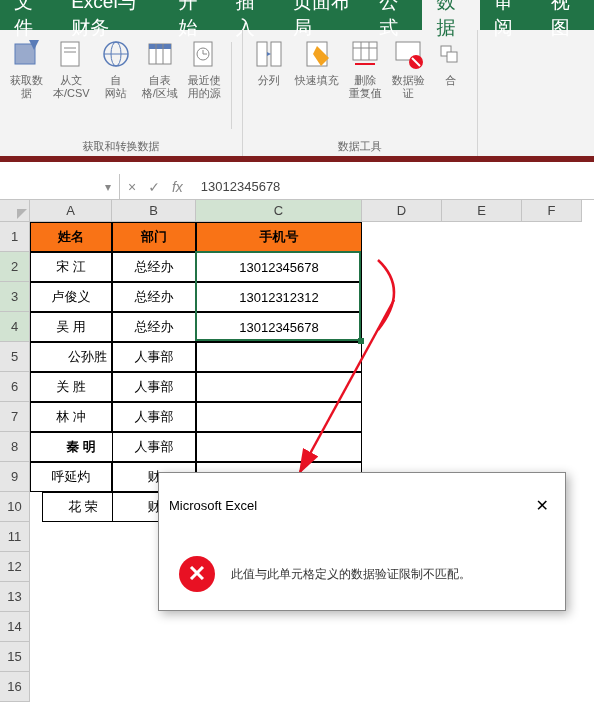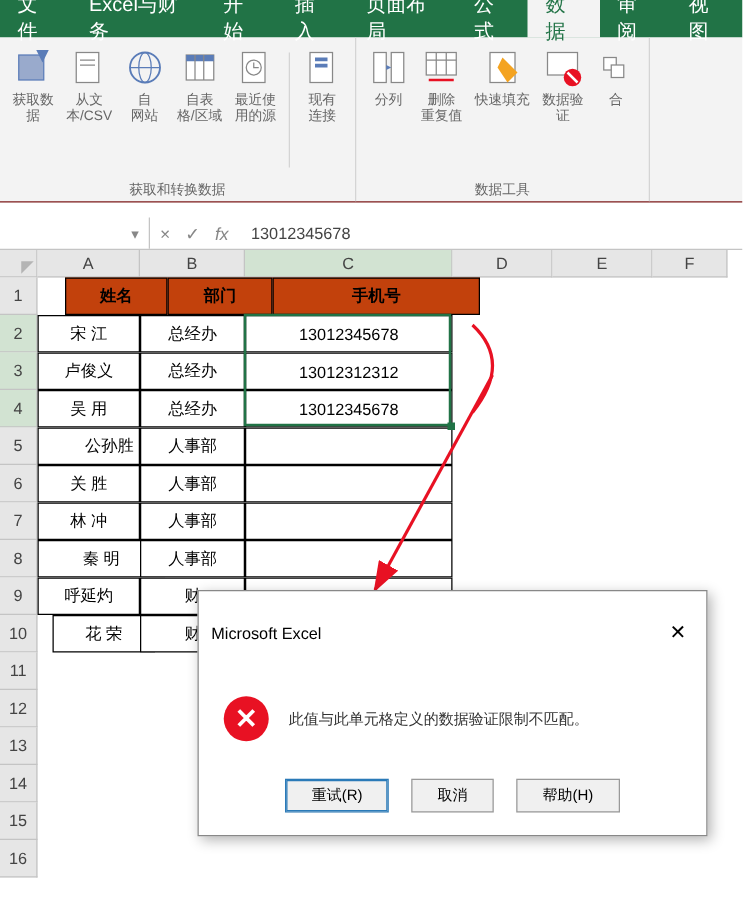--- a/index.html
+++ b/index.html
@@ -1,22 +1,22 @@
 <!DOCTYPE html>
 <html><head>
   <meta charset="utf-8">
   <style>
     * { margin: 0; padding: 0; box-sizing: border-box; font-family: "Microsoft YaHei", Arial, sans-serif; }
     body { width: 594px; height: 720px; overflow: hidden; position: relative; background: #fff; }
     
-    .ribbon-tabs { background: #217346; height: 30px; display: flex; align-items: center; color: #fff; font-size: 16px; }
+    .ribbon-tabs { background: #217346; height: 30px; display: flex; align-items: center; color: #fff; font-size: 19px; }
     .ribbon-tab { padding: 0 14px; height: 100%; display: flex; align-items: center; cursor: pointer; }
     .ribbon-tab.active { background: #f3f3f3; color: #217346; }
     
-    .ribbon-content { background: #f3f3f3; height: 132px; display: flex; border-bottom: 1px solid #7f1d1d; }
+    .ribbon-content { background: #f3f3f3; height: 132px; display: flex; border-bottom: 6px solid #7f1d1d; }
     .ribbon-group { border-right: 1px solid #d4d4d4; padding: 4px 6px 2px; display: flex; flex-direction: column; }
     .ribbon-group-items { flex: 1; display: flex; gap: 2px; }
     .ribbon-btn { display: flex; flex-direction: column; align-items: center; justify-content: flex-start; padding: 4px 4px; cursor: pointer; font-size: 11px; color: #666; text-align: center; line-height: 1.2; }
     .ribbon-icon { width: 32px; height: 32px; margin-bottom: 4px; display: flex; align-items: center; justify-content: center; }
     .ribbon-group-label { text-align: center; font-size: 11px; color: #666; padding-top: 2px; }
     .ribbon-sep { width: 1px; background: #d4d4d4; margin: 8px 4px; }
     
     .name-formula-bar { height: 26px; display: flex; border-bottom: 1px solid #c4c4c4; background: #fff; margin-top: 12px; }
     .name-box { width: 120px; border-right: 1px solid #c4c4c4; display: flex; align-items: center; padding: 0 8px; font-size: 12px; }
     .name-dropdown { color: #888; margin-left: auto; }
@@ -28,21 +28,21 @@
     .corner::after { content: ""; position: absolute; right: 2px; bottom: 2px; width: 0; height: 0; border-left: 10px solid #b4b4b4; border-top: 10px solid transparent; transform: rotate(90deg); }
     .col-headers { position: absolute; left: 30px; top: 0; height: 22px; display: flex; }
     .col-header { background: #e6e6e6; border-right: 1px solid #c4c4c4; border-bottom: 1px solid #c4c4c4; display: flex; align-items: center; justify-content: center; font-size: 13px; color: #444; }
     .col-header.active { background: #d2e3d2; }
     .row-headers { position: absolute; left: 0; top: 22px; width: 30px; }
     .row-header { background: #e6e6e6; border-right: 1px solid #c4c4c4; border-bottom: 1px solid #c4c4c4; display: flex; align-items: center; justify-content: center; font-size: 13px; color: #444; }
     .row-header.active { background: #d2e3d2; }
     
     .cells { position: absolute; left: 30px; top: 22px; }
     .cell { position: absolute; border-right: 1px solid #d4d4d4; border-bottom: 1px solid #d4d4d4; display: flex; align-items: center; justify-content: center; font-size: 13px; padding: 0 4px; overflow: hidden; white-space: nowrap; }
-    .th-cell { background: #c2410c; font-weight: bold; border: 1px solid #000; margin-left: 22px; }
+    .th-cell { background: #f97316; font-weight: bold; border: 1px solid #000; }
     .data-cell { background: #fff; border: 1px solid #000; }
     .sel-range { position: absolute; border: 2px solid #217346; pointer-events: none; }
     .sel-handle { position: absolute; width: 6px; height: 6px; background: #217346; }
     
     .annot { position: absolute; pointer-events: none; }
     
     .dialog { position: absolute; background: #fff; border: 1px solid #888; box-shadow: 3px 3px 10px rgba(0,0,0,0.3); }
     .dialog-title { padding: 23px 10px; font-size: 13px; display: flex; align-items: center; }
     .dialog-close { margin-left: auto; font-size: 16px; cursor: pointer; padding: 0 6px; }
     .dialog-body { padding: 18px 20px; display: flex; align-items: center; gap: 16px; }
@@ -114,65 +114,55 @@
           <div class="ribbon-icon">
             <svg width="32" height="32">
               <rect x="6" y="4" width="18" height="24" fill="#fff" stroke="#888"></rect>
               <circle cx="15" cy="16" r="6" fill="none" stroke="#888"></circle>
               <path d="M15 12 L15 16 L19 16" stroke="#888" fill="none"></path>
             </svg>
           </div>
           <div>最近使<br>用的源</div>
         </div>
         <div class="ribbon-sep"></div>
-        <div class="ribbon-btn">
-          <div class="ribbon-icon">
-            <svg width="32" height="32">
-              <rect x="6" y="4" width="18" height="24" fill="#fff" stroke="#888"></rect>
-              <rect x="10" y="8" width="10" height="3" fill="#5a7cb8"></rect>
-              <rect x="10" y="13" width="10" height="3" fill="#5a7cb8"></rect>
-            </svg>
-          </div>
-          <div>现有<br>连接</div>
-        </div>
       </div>
       <div class="ribbon-group-label">获取和转换数据</div>
     </div>
     <div class="ribbon-group">
       <div class="ribbon-group-items">
         <div class="ribbon-btn">
           <div class="ribbon-icon">
             <svg width="32" height="32">
               <rect x="4" y="4" width="10" height="24" fill="#fff" stroke="#888"></rect>
               <rect x="18" y="4" width="10" height="24" fill="#fff" stroke="#888"></rect>
               <polygon points="14,14 14,18 18,16" fill="#5a7cb8"></polygon>
             </svg>
           </div>
           <div>分列</div>
+        </div>
+        <div class="ribbon-btn">
+          <div class="ribbon-icon">
+            <svg width="32" height="32">
+              <rect x="6" y="4" width="20" height="24" fill="#fff" stroke="#888"></rect>
+              <polygon points="16,8 28,20 20,28 12,16" fill="#f4a320"></polygon>
+            </svg>
+          </div>
+          <div>快速填充</div>
         </div>
         <div class="ribbon-btn">
           <div class="ribbon-icon">
             <svg width="32" height="32">
               <rect x="4" y="4" width="24" height="18" fill="#fff" stroke="#888"></rect>
               <line x1="4" y1="10" x2="28" y2="10" stroke="#888"></line>
               <line x1="12" y1="4" x2="12" y2="22" stroke="#888"></line>
               <line x1="20" y1="4" x2="20" y2="22" stroke="#888"></line>
               <line x1="6" y1="26" x2="26" y2="26" stroke="#e81123" stroke-width="2"></line>
             </svg>
           </div>
           <div>删除<br>重复值</div>
-        </div>
-        <div class="ribbon-btn">
-          <div class="ribbon-icon">
-            <svg width="32" height="32">
-              <rect x="6" y="4" width="20" height="24" fill="#fff" stroke="#888"></rect>
-              <polygon points="16,8 28,20 20,28 12,16" fill="#f4a320"></polygon>
-            </svg>
-          </div>
-          <div>快速填充</div>
         </div>
         <div class="ribbon-btn">
           <div class="ribbon-icon">
             <svg width="32" height="32">
               <rect x="4" y="4" width="24" height="18" fill="#fff" stroke="#888"></rect>
               <circle cx="24" cy="24" r="7" fill="#e81123"></circle>
               <line x1="20" y1="20" x2="28" y2="28" stroke="#fff" stroke-width="2"></line>
             </svg>
           </div>
           <div>数据验<br>证</div>
@@ -249,21 +239,21 @@
       <div class="cell data-cell" style="left: 166px; top: 90px; width: 166px; height: 30px;">13012345678</div>
       <div class="cell data-cell" style="left: 0px; top: 120px; width: 82px; height: 30px; padding-left: 37px;">公孙胜</div>
       <div class="cell data-cell" style="left: 82px; top: 120px; width: 84px; height: 30px;">人事部</div>
       <div class="cell data-cell" style="left: 166px; top: 120px; width: 166px; height: 30px;"></div>
       <div class="cell data-cell" style="left: 0px; top: 150px; width: 82px; height: 30px;">关   胜</div>
       <div class="cell data-cell" style="left: 82px; top: 150px; width: 84px; height: 30px;">人事部</div>
       <div class="cell data-cell" style="left: 166px; top: 150px; width: 166px; height: 30px;"></div>
       <div class="cell data-cell" style="left: 0px; top: 180px; width: 82px; height: 30px;">林   冲</div>
       <div class="cell data-cell" style="left: 82px; top: 180px; width: 84px; height: 30px;">人事部</div>
       <div class="cell data-cell" style="left: 166px; top: 180px; width: 166px; height: 30px;"></div>
-      <div class="cell data-cell" style="left: 0px; top: 210px; width: 102px; height: 30px;">秦   明</div>
+      <div class="cell data-cell" style="left: 0px; top: 210px; width: 102px; height: 30px; font-weight: bold;">秦   明</div>
       <div class="cell data-cell" style="left: 82px; top: 210px; width: 84px; height: 30px;">人事部</div>
       <div class="cell data-cell" style="left: 166px; top: 210px; width: 166px; height: 30px;"></div>
       <div class="cell data-cell" style="left: 0px; top: 240px; width: 82px; height: 30px;">呼延灼</div>
       <div class="cell data-cell" style="left: 82px; top: 240px; width: 84px; height: 30px;">财</div>
       <div class="cell data-cell" style="left: 166px; top: 240px; width: 166px; height: 30px;"></div>
       <div class="cell data-cell" style="left: 12px; top: 270px; width: 82px; height: 30px;">花   荣</div>
       <div class="cell data-cell" style="left: 82px; top: 270px; width: 84px; height: 30px;">财</div>
       <div class="cell data-cell" style="left: 166px; top: 270px; width: 166px; height: 30px;"></div>
       <div class="sel-range" style="left: 165px; top: 29px; width: 166px; height: 90px;"></div>
       <div class="sel-handle" style="left: 328px; top: 116px;"></div>
@@ -281,18 +271,13 @@
 
 <div class="dialog" style="left:158px; top:472px; width:408px;">
   <div class="dialog-title">
     <span>Microsoft Excel</span>
     <span class="dialog-close">✕</span>
   </div>
   <div class="dialog-body">
     <div class="err-icon">✕</div>
     <div class="dialog-msg">此值与此单元格定义的数据验证限制不匹配。</div>
   </div>
-  <div class="dialog-btns">
-    <button class="dialog-btn default"><span>重试(R)</span></button>
-    <button class="dialog-btn"><span>取消</span></button>
-    <button class="dialog-btn"><span>帮助(H)</span></button>
-  </div>
 </div>
 
 </body></html>

